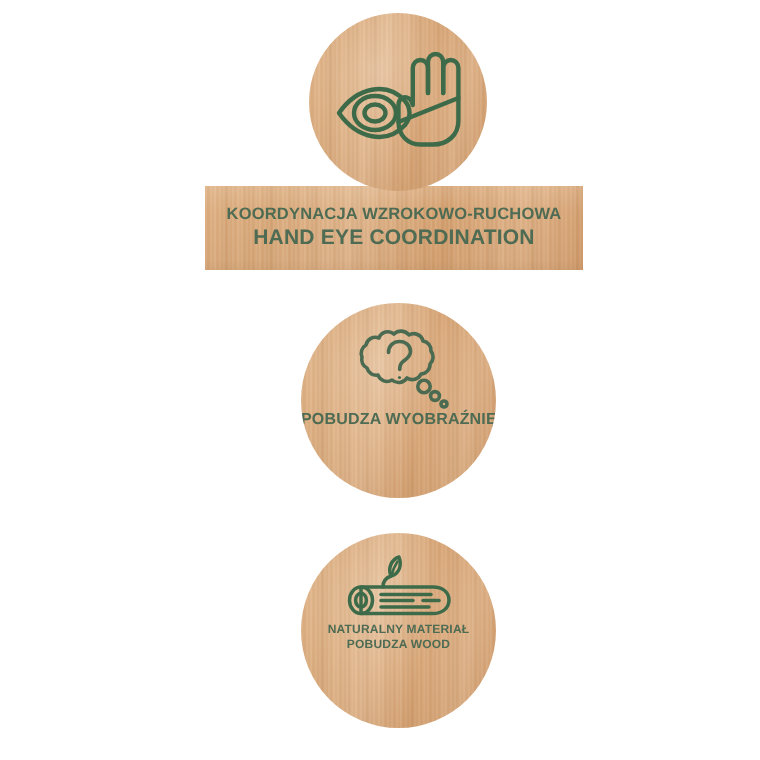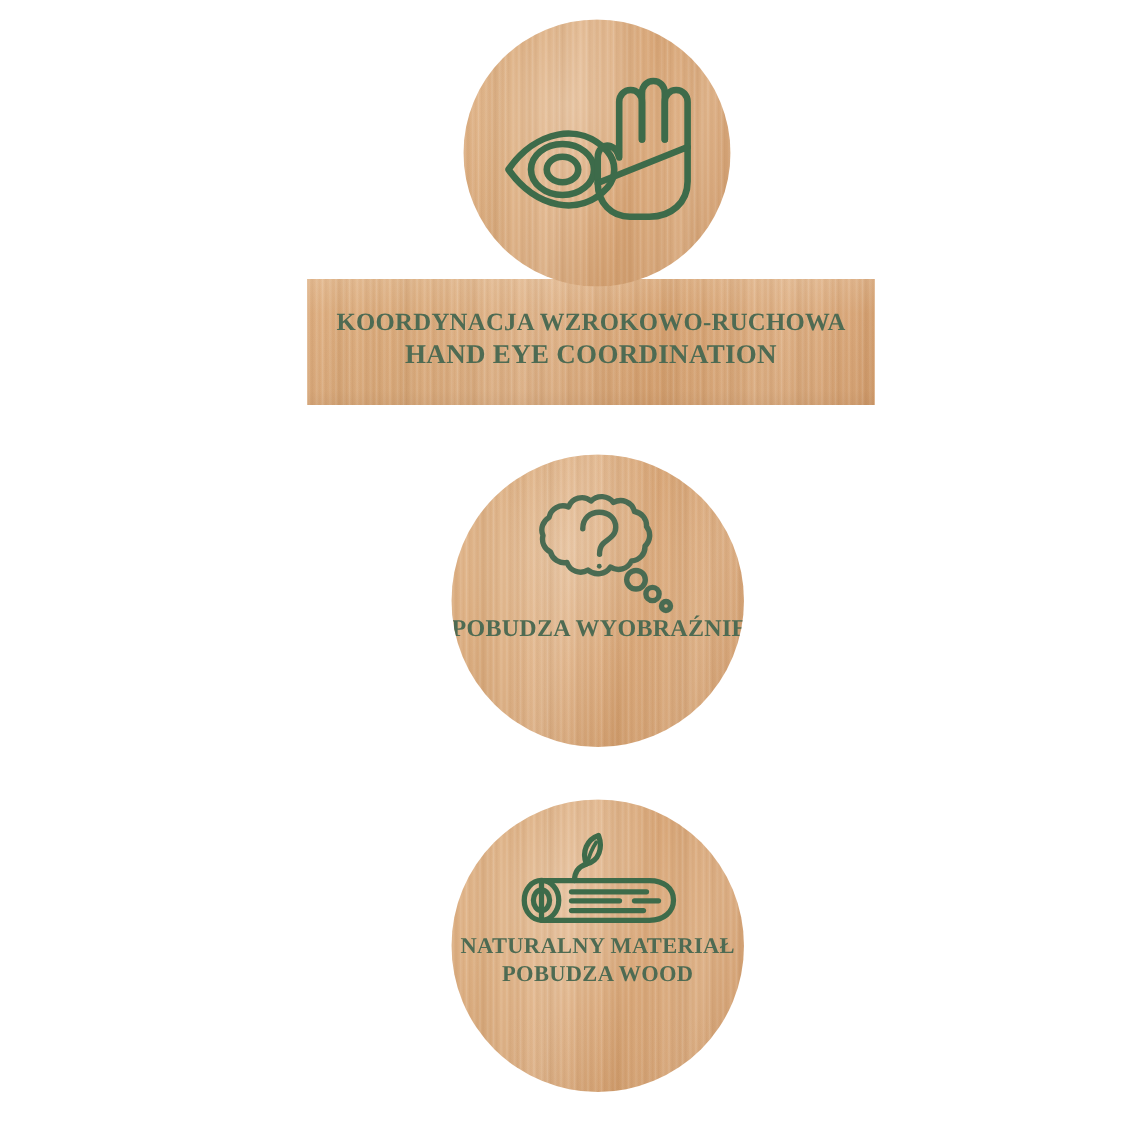--- a/index.html
+++ b/index.html
@@ -10,21 +10,20 @@
     background: #ffffff;
     overflow: hidden;
     font-family: "Liberation Sans", sans-serif;
   }
 
   #stage {
     position: relative;
     width: 760px;
     height: 760px;
     background: #ffffff;
-    font-family: Liberation Serif, serif;
   }
 
   
   .wood {
     background-color: #dcab7d;
     background-image:
       
       repeating-linear-gradient(
         90deg,
         rgba(255,255,255,0.00) 0px,
@@ -121,21 +120,21 @@
     width: 178px; height: 178px;
   }
   #banner-1 {
     left: 205px; top: 186px;
     width: 378px; height: 84px;
   }
   #caption-1 {
     top: 18px;
     font-size: 16.5px;
   }
-  #caption-1 .l2 { font-size: 18px; }
+  #caption-1 .l2 { font-size: 21px; }
 
   #icon-eye-hand { left: 26px; top: 30px; }
 
   
   #circle-2 {
     left: 301px; top: 303px;
     width: 195px; height: 195px;
   }
   #caption-2 {
     top: 107px;
@@ -143,21 +142,21 @@
   }
   #icon-thought { left: 44px; top: 25px; }
 
   
   #circle-3 {
     left: 301px; top: 533px;
     width: 195px; height: 195px;
   }
   #caption-3 {
     top: 89px;
-    font-size: 15px;
+    font-size: 12px;
   }
   #icon-log { left: 40px; top: 20px; }
 </style>
 </head>
 <body>
 
 <div id="stage">
 
   <div class="banner wood" id="banner-1">
     <div class="caption" id="caption-1">

